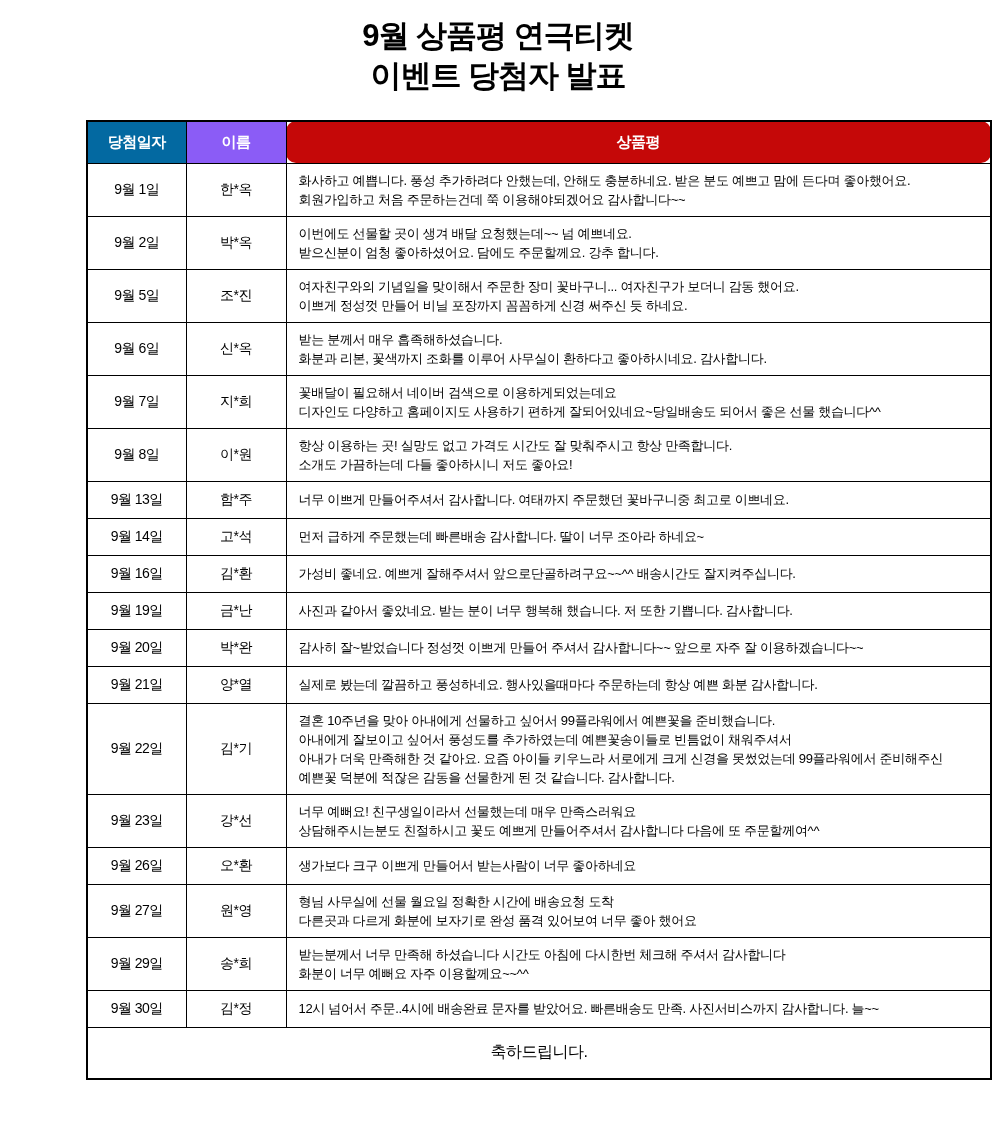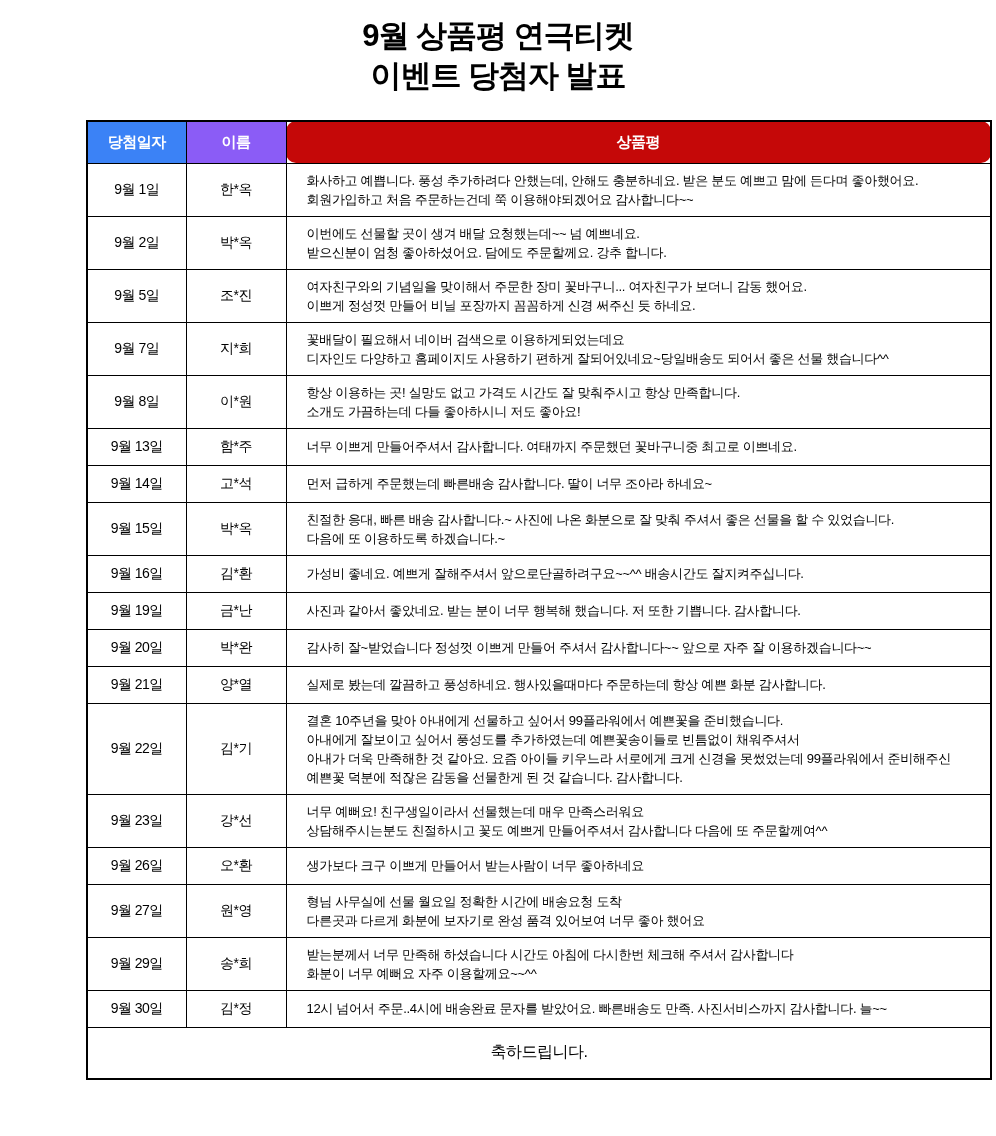--- a/index.html
+++ b/index.html
@@ -47,21 +47,21 @@
     height: 42px;
     letter-spacing: -0.5px;
   }
   td.cell-date, td.cell-name {
     text-align: center;
     font-size: 14px;
     letter-spacing: -0.5px;
   }
   td.cell-review {
     font-size: 13px;
-    padding: 7px 20px;
+    padding: 7px 12px;
     line-height: 19px;
     white-space: pre-line;
     letter-spacing: -0.3px;
   }
   tr.winner-row { height: 37px; }
   td.cell-footer {
     text-align: center;
     height: 52px;
     font-size: 16px;
     letter-spacing: -0.5px;
@@ -78,21 +78,21 @@
   </div>
 
   <table class="winners">
     <colgroup>
       <col class="c-date">
       <col class="c-name">
       <col class="c-review">
     </colgroup>
     <thead>
       <tr>
-        <th style="background: #3b82f6; color: rgb(255, 255, 255);">당첨일자</th>
+        <th style="background: #0369a1; color: rgb(255, 255, 255);">당첨일자</th>
         <th style="background: #8b5cf6; color: rgb(255, 255, 255);">이름</th>
         <th style="background: rgb(197, 8, 8); color: rgb(255, 255, 255); border-radius: 10px;">상품평</th>
       </tr>
     </thead>
     <tbody id="winners-body">
     <tr class="winner-row">
       <td class="cell-date">9월 1일</td>
       <td class="cell-name">한*옥</td>
       <td class="cell-review">화사하고 예쁩니다. 풍성 추가하려다 안했는데, 안해도 충분하네요. 받은 분도 예쁘고 맘에 든다며 좋아했어요.
 회원가입하고 처음 주문하는건데 쭉 이용해야되겠어요 감사합니다~~</td>
@@ -105,20 +105,26 @@
 받으신분이 엄청 좋아하셨어요. 담에도 주문할께요.  강추 합니다.</td>
     </tr>
 
     <tr class="winner-row">
       <td class="cell-date">9월 5일</td>
       <td class="cell-name">조*진</td>
       <td class="cell-review">여자친구와의 기념일을 맞이해서 주문한 장미 꽃바구니... 여자친구가 보더니 감동 했어요.
 이쁘게 정성껏 만들어 비닐 포장까지 꼼꼼하게 신경 써주신 듯 하네요.</td>
     </tr>
 
+    <tr class="winner-row">
+      <td class="cell-date">9월 6일</td>
+      <td class="cell-name">신*옥</td>
+      <td class="cell-review">받는 분께서 매우 흡족해하셨습니다.
+화분과 리본, 꽃색까지 조화를 이루어 사무실이 환하다고 좋아하시네요.  감사합니다.</td>
+    </tr>
 
     <tr class="winner-row">
       <td class="cell-date">9월 7일</td>
       <td class="cell-name">지*희</td>
       <td class="cell-review">꽃배달이 필요해서 네이버 검색으로 이용하게되었는데요
 디자인도 다양하고 홈페이지도 사용하기 편하게 잘되어있네요~당일배송도 되어서 좋은 선물 했습니다^^</td>
     </tr>
 
     <tr class="winner-row">
       <td class="cell-date">9월 8일</td>
@@ -132,26 +138,20 @@
       <td class="cell-name">함*주</td>
       <td class="cell-review">너무 이쁘게 만들어주셔서 감사합니다. 여태까지 주문했던 꽃바구니중 최고로 이쁘네요.</td>
     </tr>
 
     <tr class="winner-row">
       <td class="cell-date">9월 14일</td>
       <td class="cell-name">고*석</td>
       <td class="cell-review">먼저 급하게 주문했는데 빠른배송 감사합니다. 딸이 너무 조아라 하네요~</td>
     </tr>
 
-    <tr class="winner-row">
-      <td class="cell-date">9월 15일</td>
-      <td class="cell-name">박*옥</td>
-      <td class="cell-review">친절한 응대, 빠른 배송 감사합니다.~ 사진에 나온 화분으로 잘 맞춰 주셔서 좋은 선물을 할 수 있었습니다.
-다음에 또 이용하도록 하겠습니다.~</td>
-    </tr>
 
     <tr class="winner-row">
       <td class="cell-date">9월 16일</td>
       <td class="cell-name">김*환</td>
       <td class="cell-review">가성비 좋네요. 예쁘게 잘해주셔서 앞으로단골하려구요~~^^ 배송시간도 잘지켜주십니다.</td>
     </tr>
 
     <tr class="winner-row">
       <td class="cell-date">9월 19일</td>
       <td class="cell-name">금*난</td>

